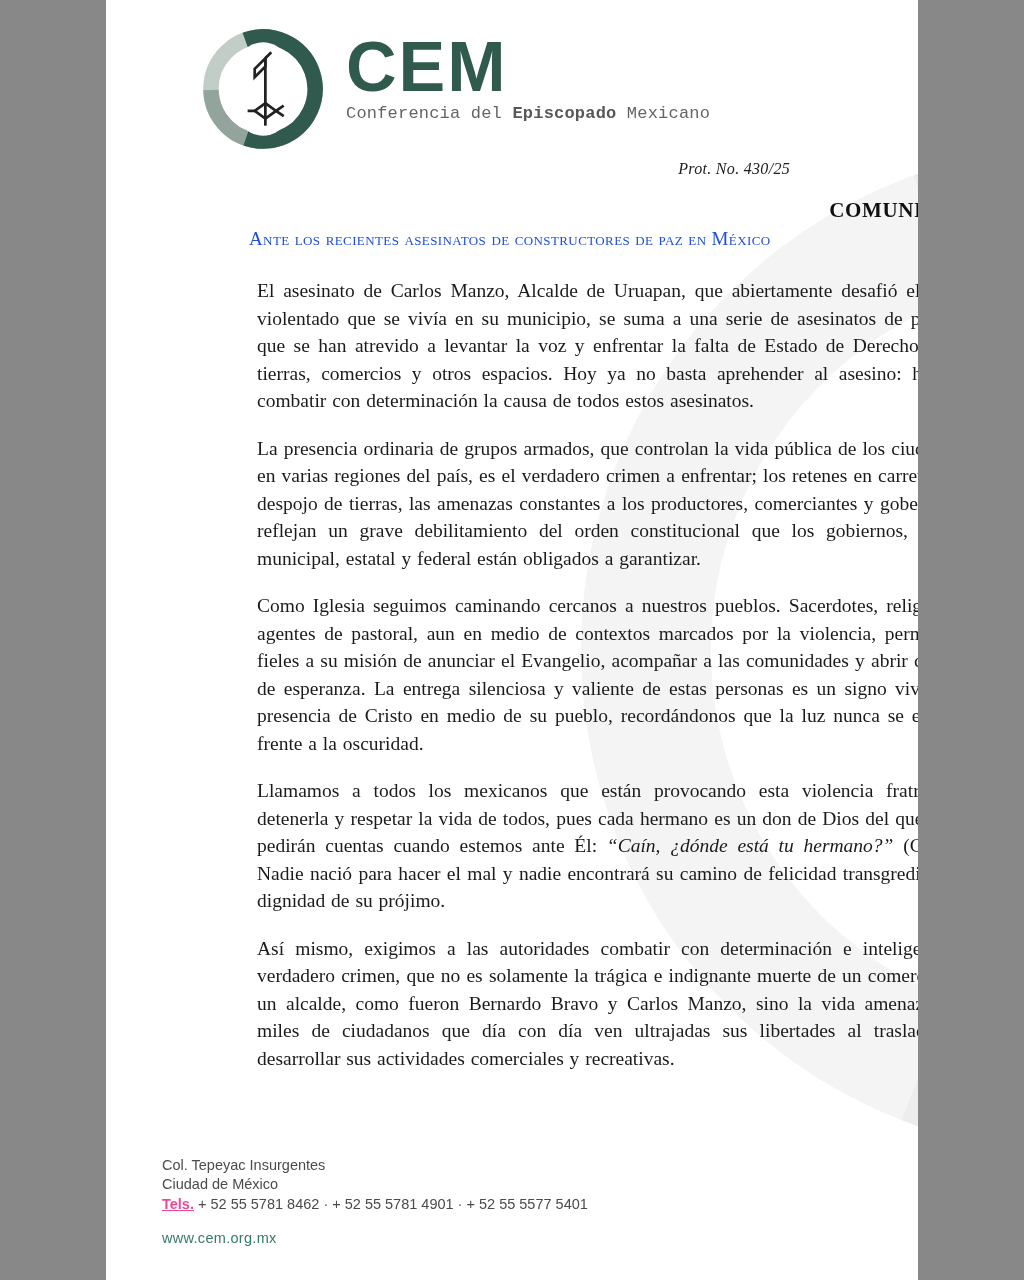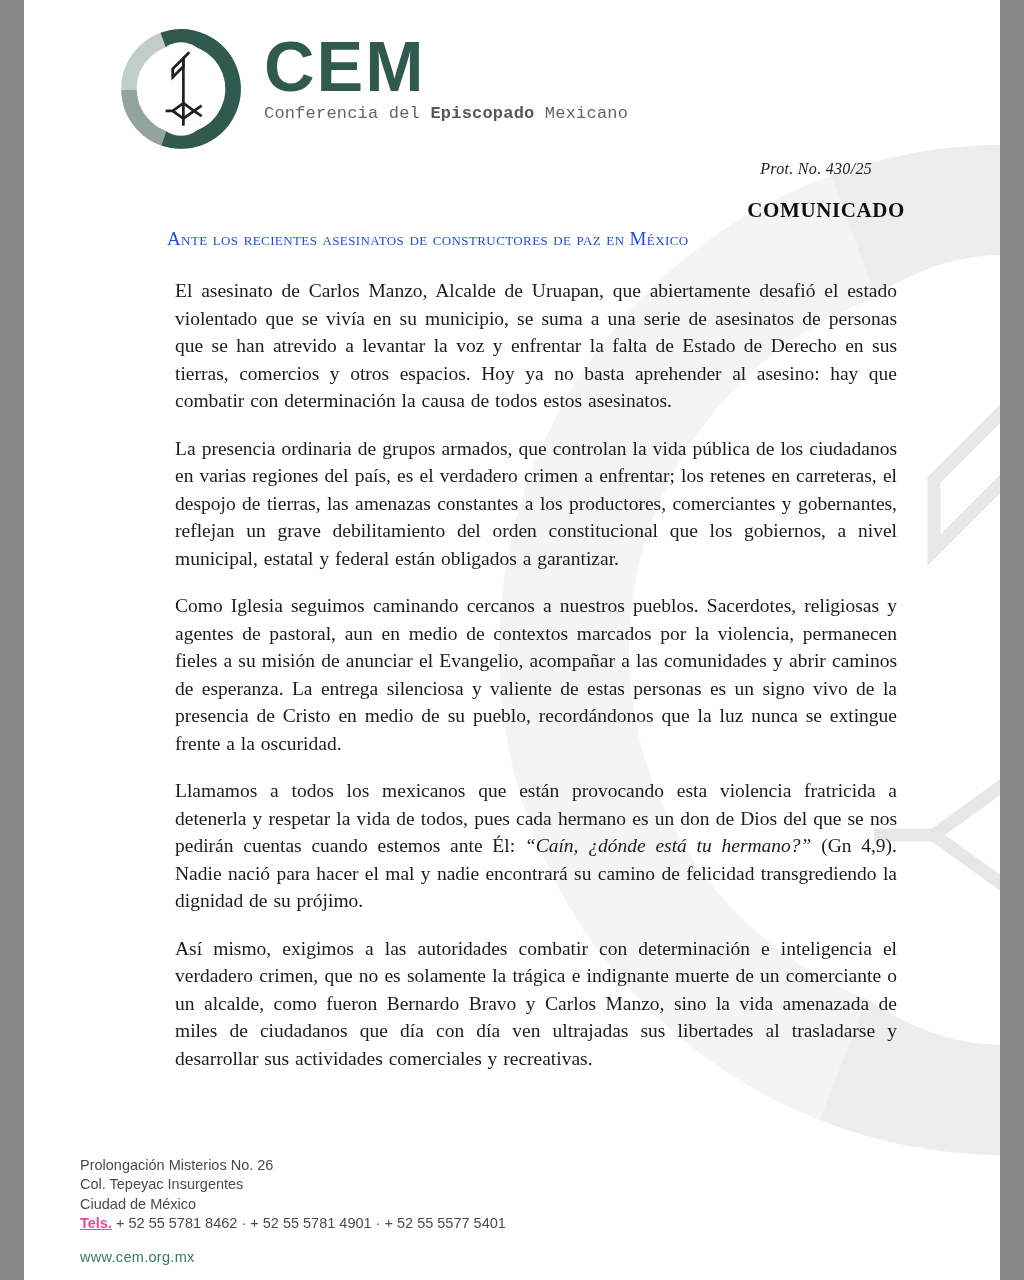--- a/index.html
+++ b/index.html
@@ -3,21 +3,21 @@
 <meta charset="utf-8">
 <style>
   :root{
     --brand-green:#2f5a4d; --ring-sage:#93a49d; --ring-light:#c3cdc8;
     --crosier-dark:#21211f; --tagline-gray:#646464; --text-ink:#1b1b1b;
     --watermark-gray:#ededed; --watermark-light:#f4f4f4;
     --footer-gray:#4b4b4b; --link-teal:#357a6b;
   }
   html,body{margin:0;padding:0;background:#888;}
   .page{
-    position:relative; width:976px; height:1280px; margin:0 auto;
+    position:relative; width:812px; height:1280px; margin:0 auto;
     background:#ffffff; overflow:hidden;
     font-family:"Liberation Serif","DejaVu Serif",serif; color:var(--text-ink);
   }
   
   .watermark{position:absolute; left:380px; top:50px; width:1200px; height:1200px; z-index:0;}
   
   .letterhead{position:absolute; left:86px; top:18px; z-index:2; display:flex; align-items:flex-start;}
   .logo-mark{width:142px; height:142px; flex:0 0 auto;}
   .logo-text{margin-left:12px; margin-top:16px; font-family:"Liberation Sans","DejaVu Sans",sans-serif;}
   .acronym{font-size:70px; line-height:66px; font-weight:bold; letter-spacing:2px; color:var(--brand-green);}
@@ -104,20 +104,19 @@
     <p class="para"><span>La presencia ordinaria de grupos armados, que controlan la vida pública de los ciudadanos en varias regiones del país, es el verdadero crimen a enfrentar; los retenes en carreteras, el despojo de tierras, las amenazas constantes a los productores, comerciantes y gobernantes, reflejan un grave debilitamiento del orden constitucional que los gobiernos, a nivel municipal, estatal y federal están obligados a garantizar.</span></p>
 
     <p class="para"><span>Como Iglesia seguimos caminando cercanos a nuestros pueblos. Sacerdotes, religiosas y agentes de pastoral, aun en medio de contextos marcados por la violencia, permanecen fieles a su misión de anunciar el Evangelio, acompañar a las comunidades y abrir caminos de esperanza. La entrega silenciosa y valiente de estas personas es un signo vivo de la presencia de Cristo en medio de su pueblo, recordándonos que la luz nunca se extingue frente a la oscuridad.</span></p>
 
     <p class="para"><span>Llamamos a todos los mexicanos que están provocando esta violencia fratricida a detenerla y respetar la vida de todos, pues cada hermano es un don de Dios del que se nos pedirán cuentas cuando estemos ante Él: </span><span class="it">“Caín, ¿dónde está tu hermano?”</span><span> (Gn 4,9). Nadie nació para hacer el mal y nadie encontrará su camino de felicidad transgrediendo la dignidad de su prójimo.</span></p>
 
     <p class="para"><span>Así mismo, exigimos a las autoridades combatir con determinación e inteligencia el verdadero crimen, que no es solamente la trágica e indignante muerte de un comerciante o un alcalde, como fueron Bernardo Bravo y Carlos Manzo, sino la vida amenazada de miles de ciudadanos que día con día ven ultrajadas sus libertades al trasladarse y desarrollar sus actividades comerciales y recreativas.</span></p>
   </main>
 
   <footer class="footer">
-    <div>Prolongación Misterios No. 26</div>
     <div>Col. Tepeyac Insurgentes</div>
     <div>Ciudad de México</div>
     <div><b>Tels.</b> <span>+ 52 55 5781 8462 · + 52 55 5781 4901 · + 52 55 5577 5401</span></div>
     <div class="website">www.cem.org.mx</div>
   </footer>
 
 </div>
 
 </body></html>

